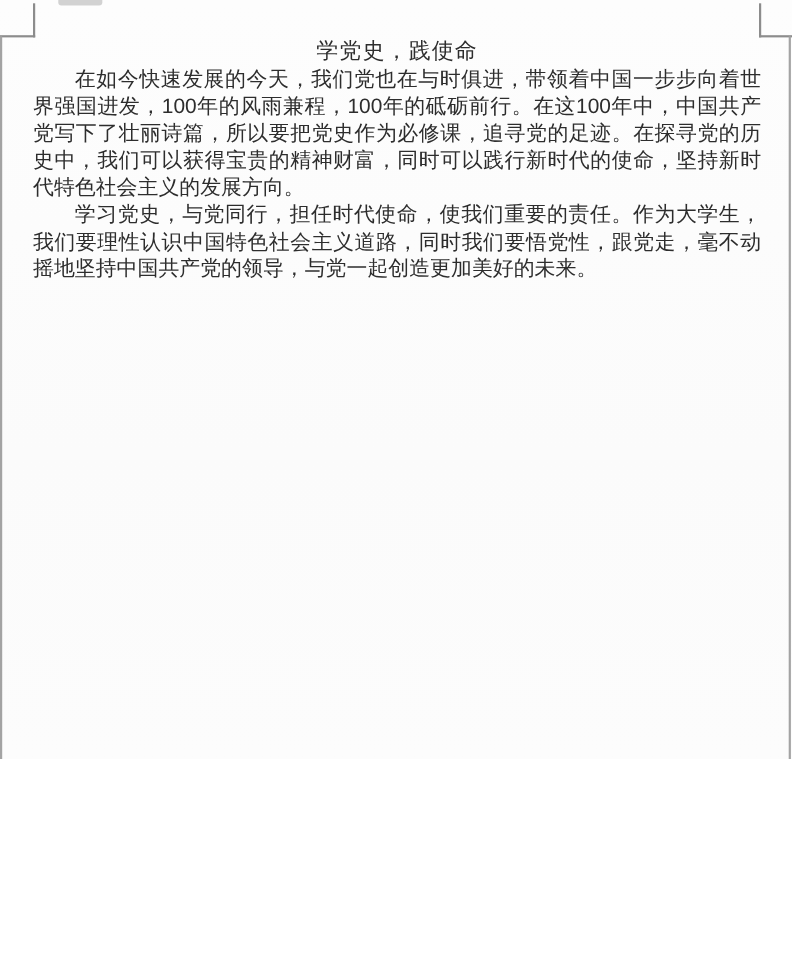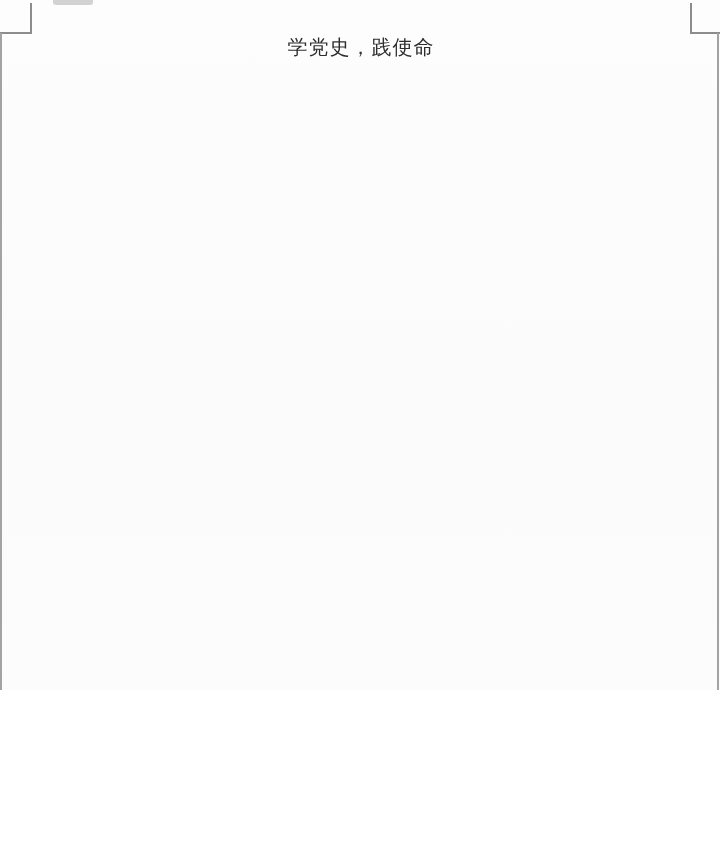--- a/index.html
+++ b/index.html
@@ -79,15 +79,17 @@
   <div class="mark mark-tl-h"></div>
   <div class="mark mark-tr-v"></div>
   <div class="mark mark-tr-h"></div>
 
   <div class="edge edge-left"></div>
   <div class="edge edge-right"></div>
   <div class="edge edge-bottom"></div>
 
   <div class="content">
     <h1 class="doc-title">学党史，践使命</h1>
+    <p class="doc-paragraph">在如今快速发展的今天，我们党也在与时俱进，带领着中国一步步向着世界强国进发，100年的风雨兼程，100年的砥砺前行。在这100年中，中国共产党写下了壮丽诗篇，所以要把党史作为必修课，追寻党的足迹。在探寻党的历史中，我们可以获得宝贵的精神财富，同时可以践行新时代的使命，坚持新时代特色社会主义的发展方向。</p>
+    <p class="doc-paragraph">学习党史，与党同行，担任时代使命，使我们重要的责任。作为大学生，我们要理性认识中国特色社会主义道路，同时我们要悟党性，跟党走，毫不动摇地坚持中国共产党的领导，与党一起创造更加美好的未来。</p>
   </div>
 
 </div>
 
 </body></html>

